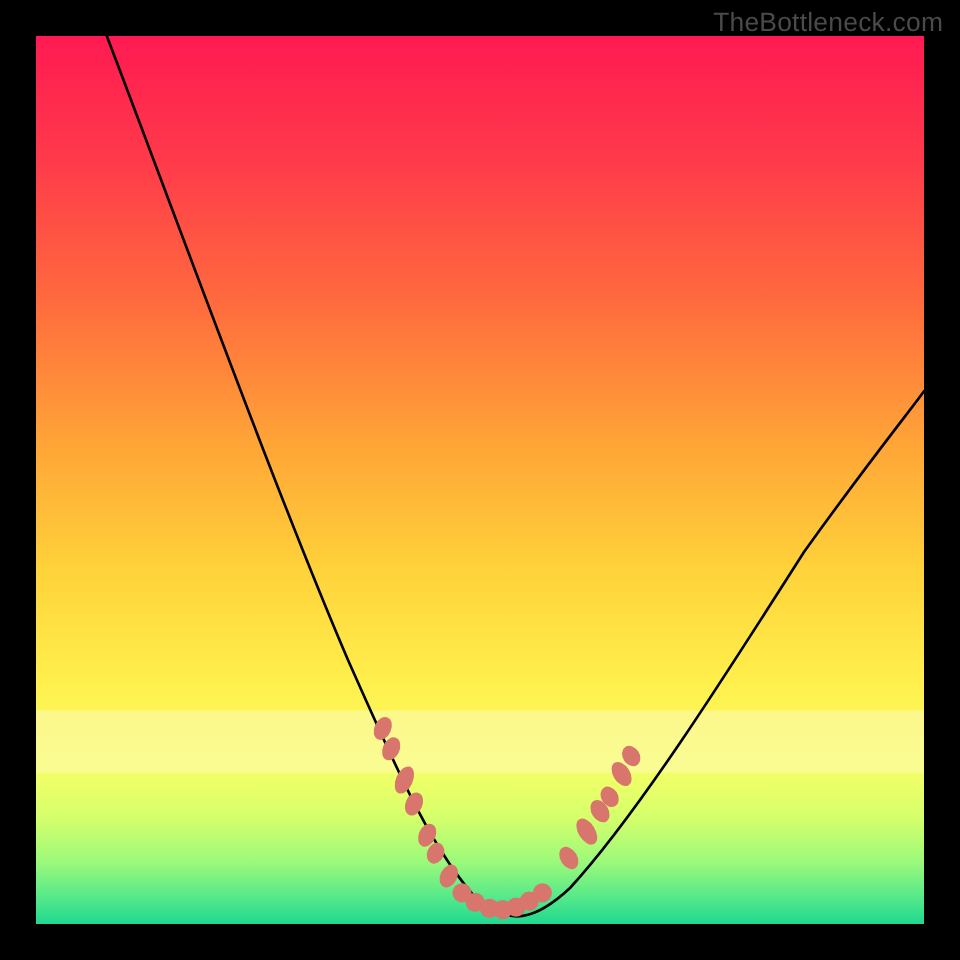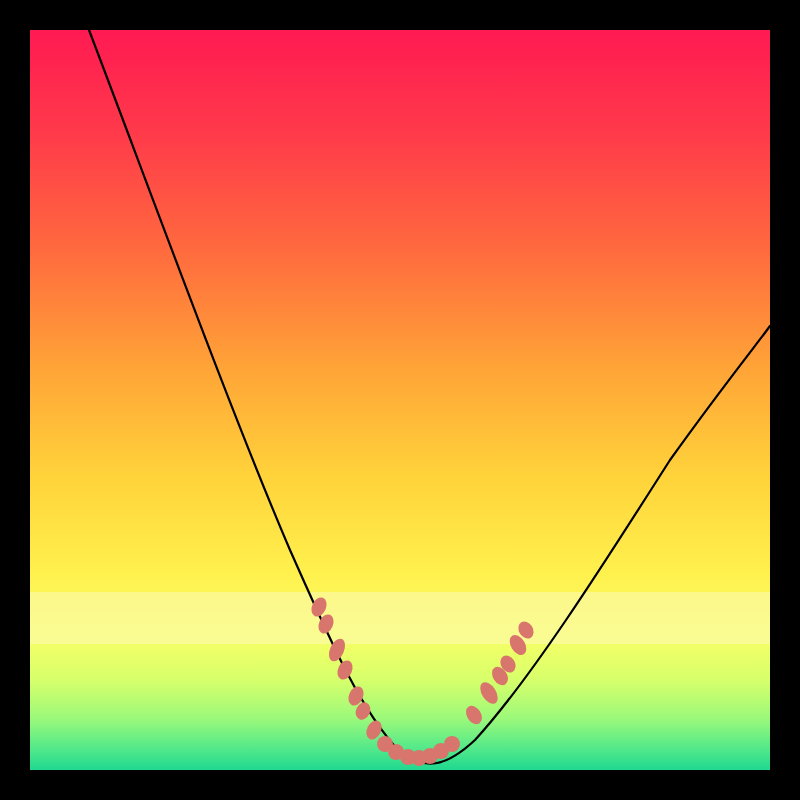--- a/index.html
+++ b/index.html
@@ -117,14 +117,15 @@
         <ellipse class="bead" cx="459" cy="663" rx="7" ry="12" transform="rotate(-32 459 663)"></ellipse>
         <ellipse class="bead" cx="470" cy="646" rx="7" ry="10" transform="rotate(-32 470 646)"></ellipse>
         <ellipse class="bead" cx="478" cy="634" rx="7" ry="9" transform="rotate(-32 478 634)"></ellipse>
         <ellipse class="bead" cx="488" cy="615" rx="7" ry="11" transform="rotate(-32 488 615)"></ellipse>
         <ellipse class="bead" cx="496" cy="600" rx="7" ry="9" transform="rotate(-32 496 600)"></ellipse>
       </g>
     </svg>
 
   </div>
 
+  <div class="watermark">TheBottleneck.com</div>
 
 </div>
 
 </body></html>

